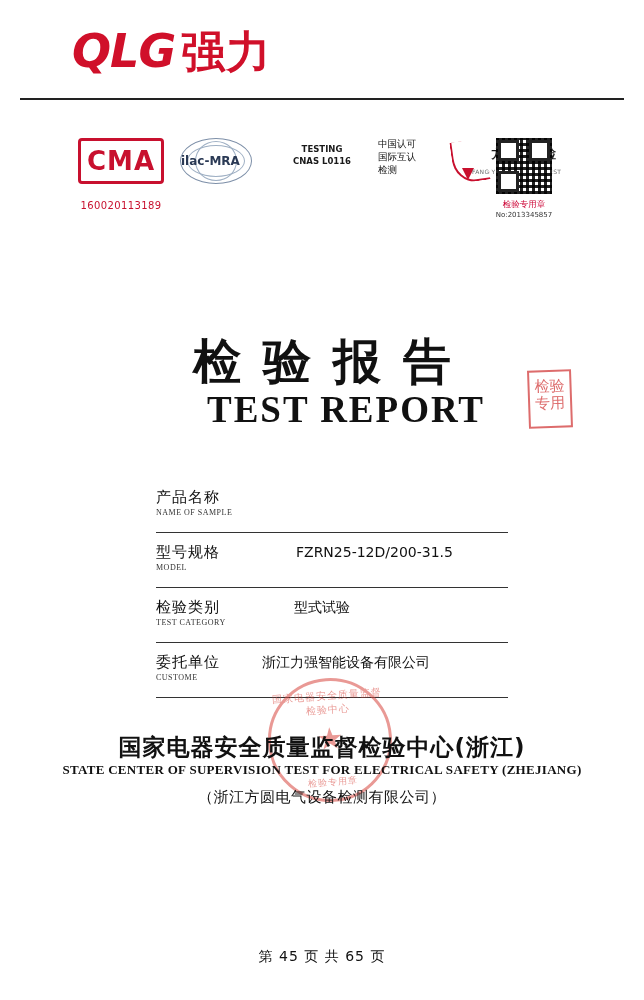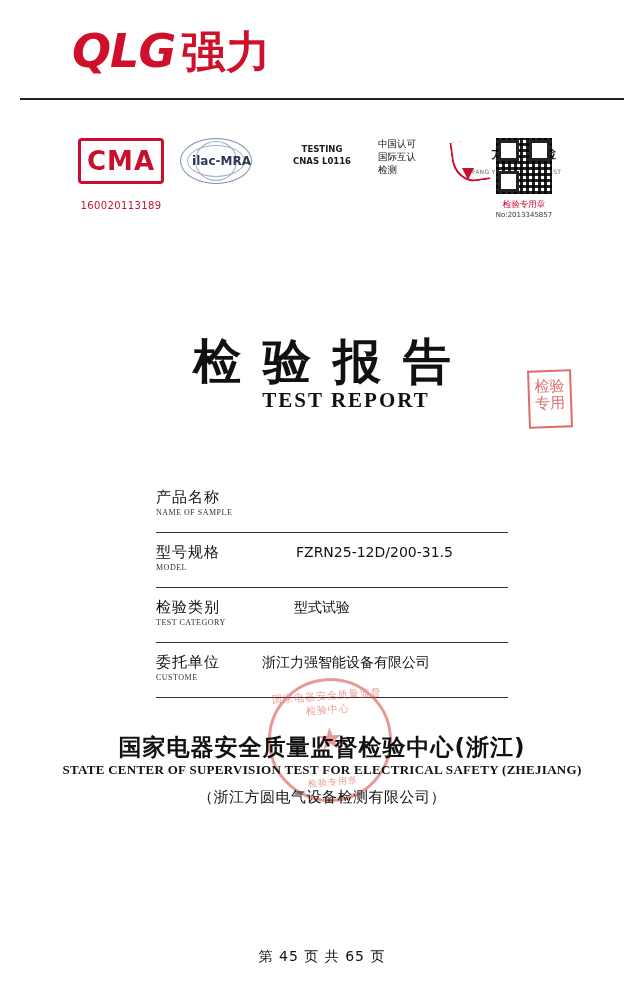--- a/index.html
+++ b/index.html
@@ -97,21 +97,21 @@
   
   .ilac { left: 96px; width: 84px; }
   .ilac-ring {
     width: 70px; height: 44px;
     margin: 0 auto;
     border: 1.5px solid #7d8fa8;
     border-radius: 50%;
     position: relative;
     display: flex;
     align-items: center;
-    justify-content: flex-end;
+    justify-content: flex-start;
   }
   .ilac-ring::before,
   .ilac-ring::after {
     content: "";
     position: absolute;
     left: 6px; right: 6px; top: 6px; bottom: 6px;
     border: 1px solid #9fb0c4;
     border-radius: 50%;
   }
   .ilac-ring::after {
@@ -252,21 +252,21 @@
     letter-spacing: 22px;
     text-indent: 22px;
     color: #111;
     font-family: "DejaVu Serif", serif;
   }
   .title-en {
     position: absolute;
     top: 388px;
     left: 12px; right: 0;
     text-align: center;
-    font-size: 21px;
+    font-size: 37px;
     font-weight: bold;
     letter-spacing: 2px;
     color: #111;
     font-family: "Liberation Serif", serif;
     padding-left: 36px;
   }
 
   
   .title-stamp {
     position: absolute;

